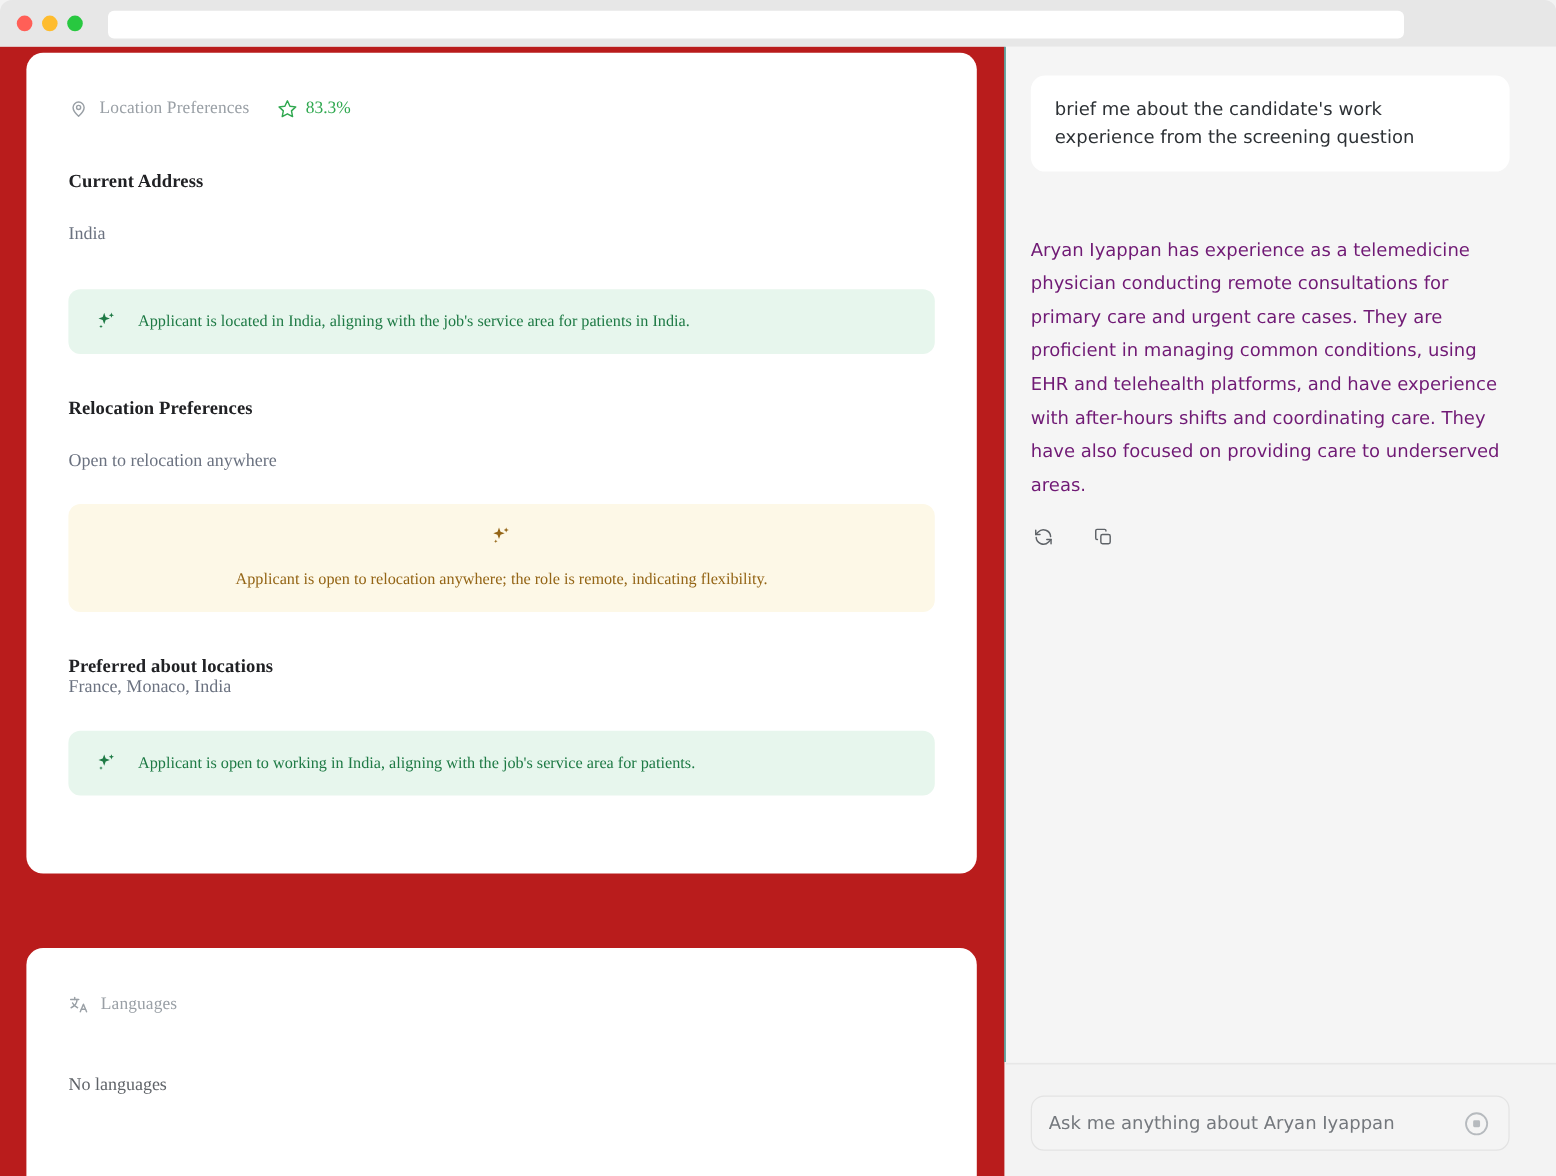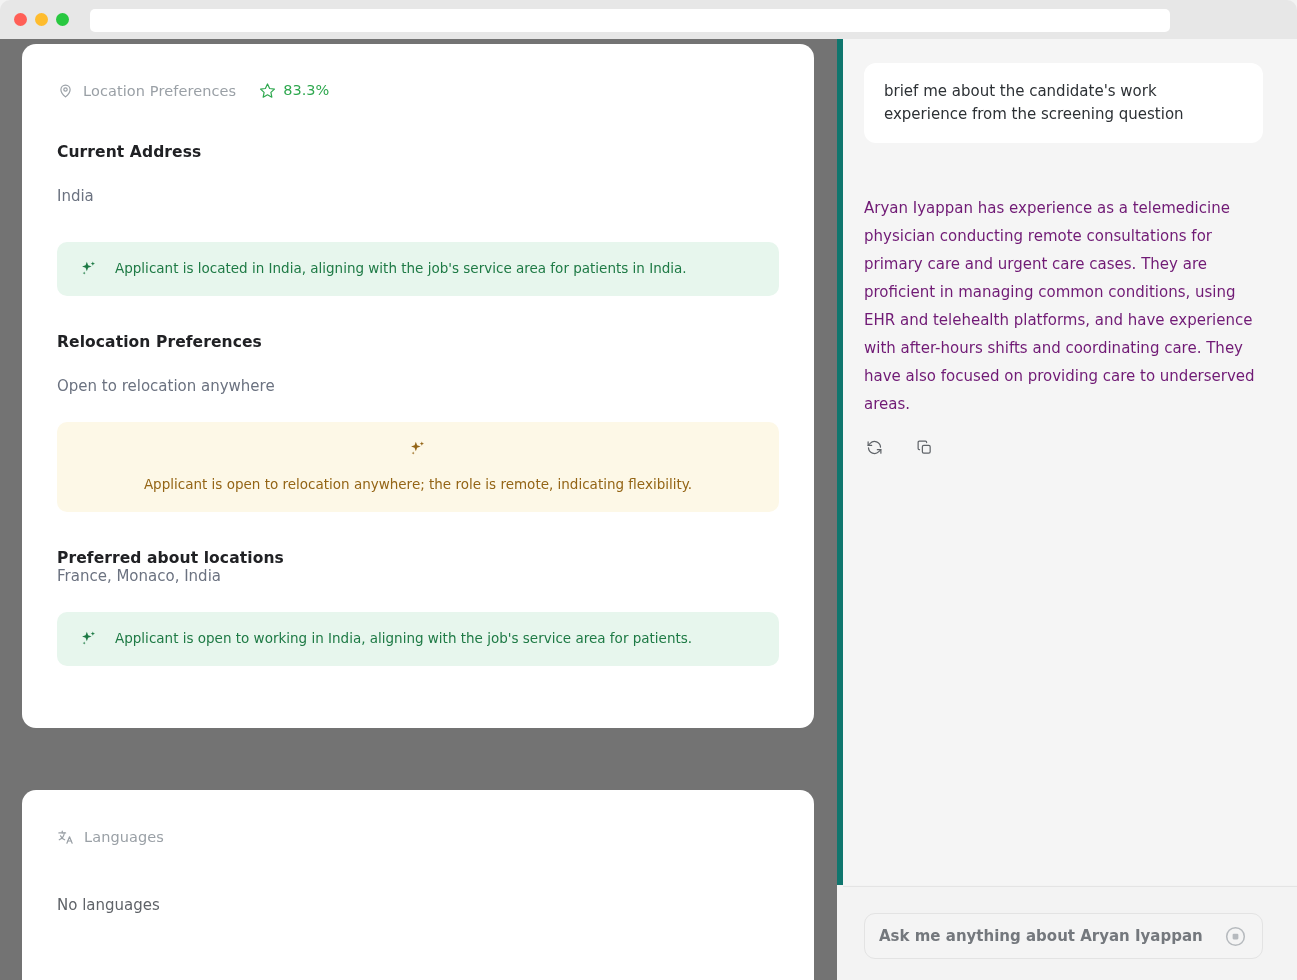--- a/index.html
+++ b/index.html
@@ -62,22 +62,23 @@
     height: 941px;
     background: #f3f3f3;
   }
 
   
   .left-col {
     position: absolute;
     top: 0; left: 0;
     width: 837px;
     height: 941px;
-    background: #737373;
+    background: #b91c1c;
     overflow: hidden;
+    font-family: Liberation Serif, serif;
   }
 
   .card {
     position: absolute;
     left: 22px;
     width: 792px;
     background: #ffffff;
     border-radius: 14px;
   }
   .card-location { top: 5px;  height: 684px; }
@@ -147,21 +148,21 @@
     padding: 0 35px;
   }
 
   
   .right-col {
     position: absolute;
     top: 0; left: 837px;
     width: 460px;
     height: 846px;
     background: #f5f5f5;
-    border-left: 6px solid #0f766e;
+    border-left: 1px solid #0f766e;
   }
 
   .chat-scroll {
     position: absolute;
     top: 0; left: 0;
     width: 459px;
     height: 847px;
     overflow: hidden;
   }
 
@@ -227,21 +228,20 @@
   }
   .composer-input {
     flex: 1;
     border: none;
     outline: none;
     background: transparent;
     font-family: "DejaVu Sans", "Liberation Sans", sans-serif;
     font-size: 15px;
     color: #0f172a;
     padding: 0 14px;
-    font-weight: bold;
   }
   .composer-input::placeholder { color: #74787d; }
   .composer-send {
     width: 25px; height: 25px;
     margin-right: 14px;
     border: none; background: none; padding: 0;
     display: flex; align-items: center; justify-content: center;
     cursor: pointer;
   }
 </style>

